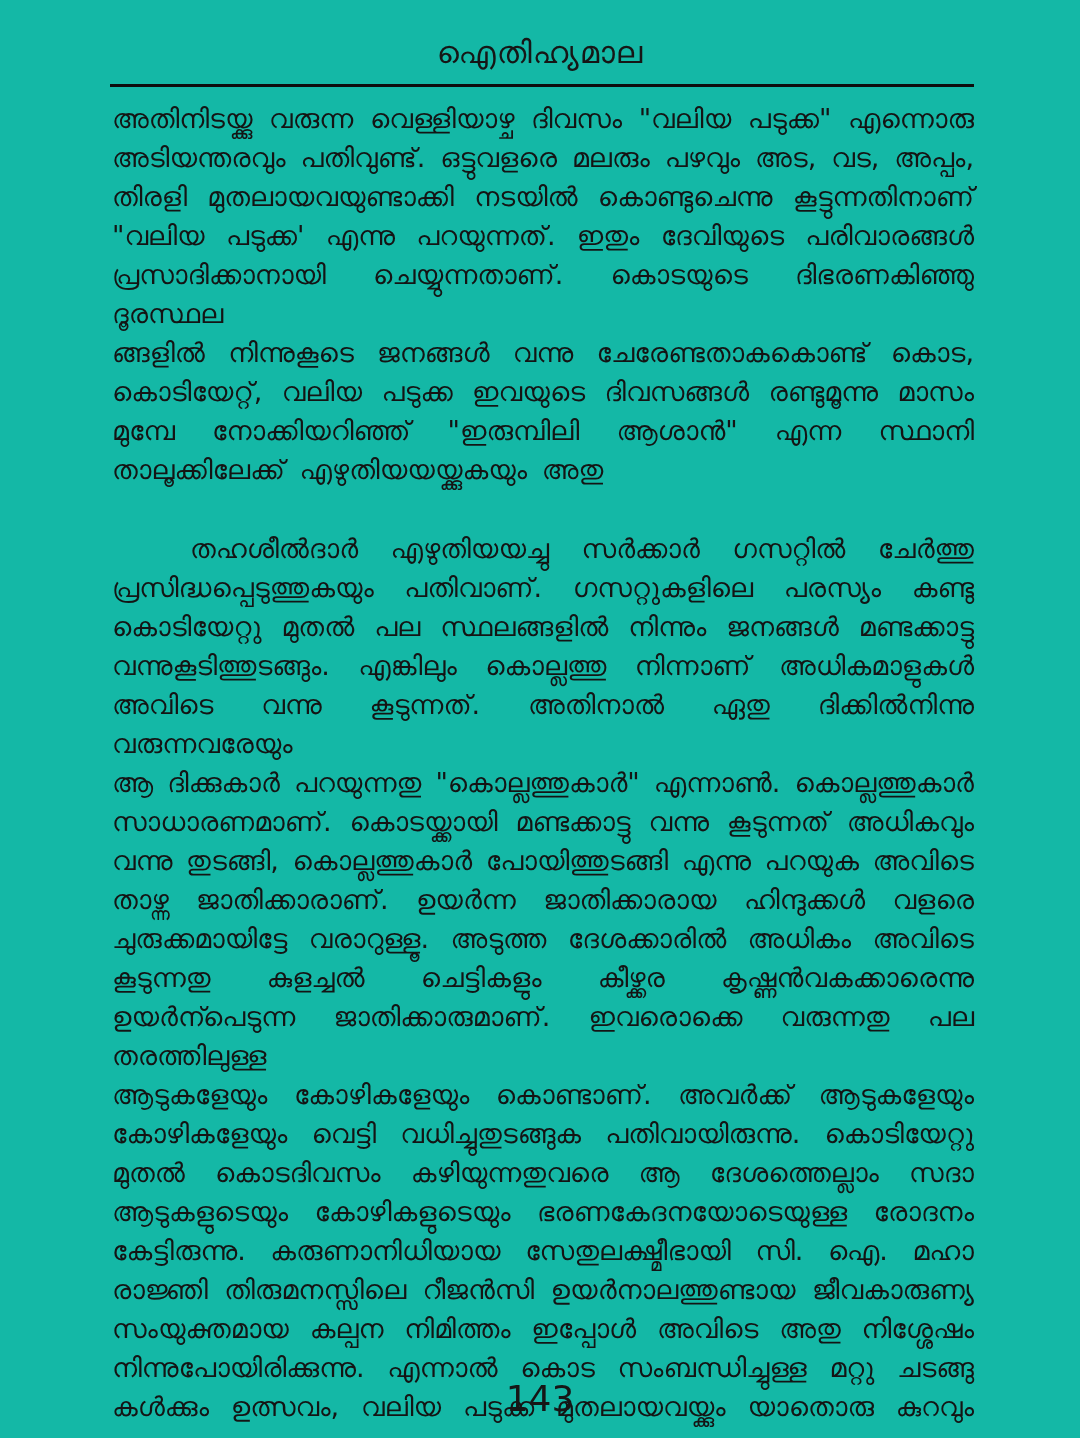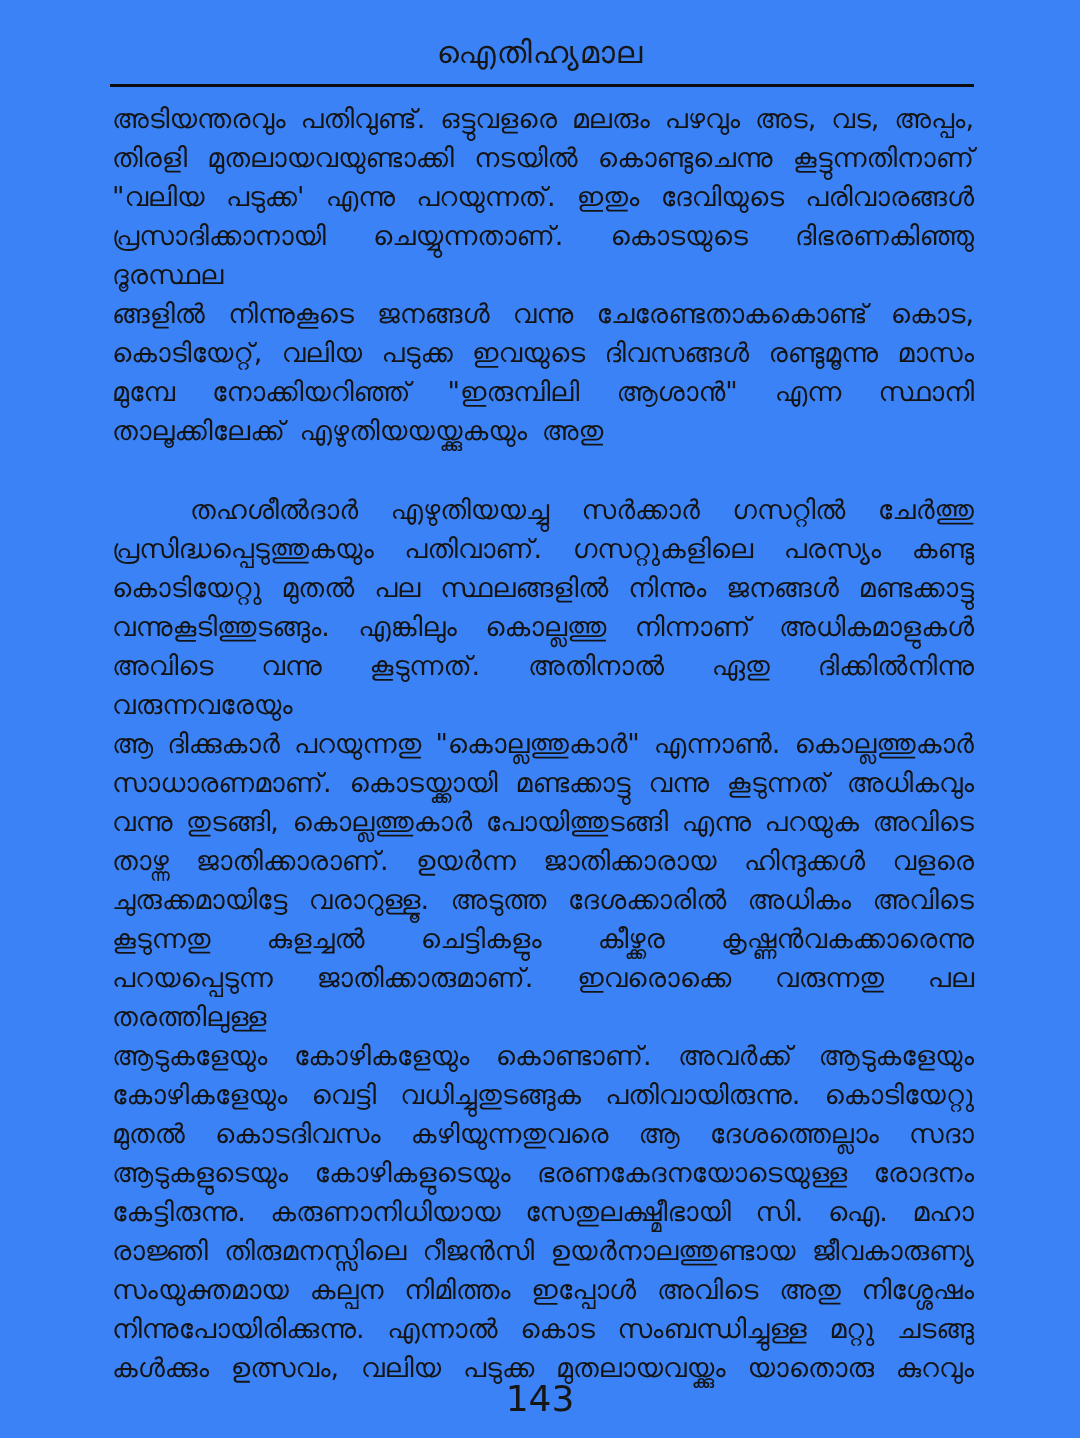--- a/index.html
+++ b/index.html
@@ -4,21 +4,21 @@
 <style>
   html, body {
     margin: 0;
     padding: 0;
     background: #ffffff;
   }
   .page {
     position: relative;
     width: 1080px;
     height: 1438px;
-    background: #3b82f6;
+    background: #14b8a6;
     color: #141414;
     font-family: "DejaVu Sans", sans-serif;
     overflow: hidden;
   }
   .book-title {
     position: absolute;
     top: 34px;
     left: 0;
     width: 100%;
     text-align: center;
@@ -74,20 +74,21 @@
 <body>
 
 <div class="page">
 
   <div class="book-title">ഐതിഹ്യമാല</div>
 
   <div class="header-rule"></div>
 
   <div class="text-block">
     <div class="paragraph">
+        <div class="line">അതിനിടയ്ക്കു വരുന്ന വെള്ളിയാഴ്ച ദിവസം "വലിയ പടുക്ക" എന്നൊരു</div>
         <div class="line">അടിയന്തരവും പതിവുണ്ട്. ഒട്ടുവളരെ മലരും പഴവും അട, വട, അപ്പം,</div>
         <div class="line">തിരളി മുതലായവയുണ്ടാക്കി നടയിൽ കൊണ്ടുചെന്നു കൂട്ടുന്നതിനാണ്</div>
         <div class="line">"വലിയ പടുക്ക' എന്നു പറയുന്നത്. ഇതും ദേവിയുടെ പരിവാരങ്ങൾ</div>
         <div class="line">പ്രസാദിക്കാനായി ചെയ്യുന്നതാണ്. കൊടയുടെ ദിഭരണകിഞ്ഞു ദൂരസ്ഥല</div>
         <div class="line">ങ്ങളിൽ നിന്നുകൂടെ ജനങ്ങൾ വന്നു ചേരേണ്ടതാകകൊണ്ട് കൊട,</div>
         <div class="line">കൊടിയേറ്റ്, വലിയ പടുക്ക ഇവയുടെ ദിവസങ്ങൾ രണ്ടുമൂന്നു മാസം</div>
         <div class="line">മുമ്പേ നോക്കിയറിഞ്ഞ് "ഇരുമ്പിലി ആശാൻ" എന്ന സ്ഥാനി</div>
         <div class="line no-justify">താലൂക്കിലേക്ക് എഴുതിയയയ്ക്കുകയും അതു</div>
       </div>
     <div class="paragraph">
@@ -95,21 +96,21 @@
         <div class="line">പ്രസിദ്ധപ്പെടുത്തുകയും പതിവാണ്. ഗസറ്റുകളിലെ പരസ്യം കണ്ടു</div>
         <div class="line">കൊടിയേറ്റു മുതൽ പല സ്ഥലങ്ങളിൽ നിന്നും ജനങ്ങൾ മണ്ടക്കാട്ടു</div>
         <div class="line">വന്നുകൂടിത്തുടങ്ങും. എങ്കിലും കൊല്ലത്തു നിന്നാണ് അധികമാളുകൾ</div>
         <div class="line">അവിടെ വന്നു കൂടുന്നത്. അതിനാൽ ഏതു ദിക്കിൽനിന്നു വരുന്നവരേയും</div>
         <div class="line">ആ ദിക്കുകാർ പറയുന്നതു "കൊല്ലത്തുകാർ" എന്നാൺ. കൊല്ലത്തുകാർ</div>
         <div class="line">സാധാരണമാണ്. കൊടയ്ക്കായി മണ്ടക്കാട്ടു വന്നു കൂടുന്നത് അധികവും</div>
         <div class="line">വന്നു തുടങ്ങി, കൊല്ലത്തുകാർ പോയിത്തുടങ്ങി എന്നു പറയുക അവിടെ</div>
         <div class="line">താഴ്ന്ന ജാതിക്കാരാണ്. ഉയർന്ന ജാതിക്കാരായ ഹിന്ദുക്കൾ വളരെ</div>
         <div class="line">ചുരുക്കമായിട്ടേ വരാറുള്ളൂ. അടുത്ത ദേശക്കാരിൽ അധികം അവിടെ</div>
         <div class="line">കൂടുന്നതു കുളച്ചൽ ചെട്ടികളും കീഴ്ക്കര കൃഷ്ണൻവകക്കാരെന്നു</div>
-        <div class="line">പറയപ്പെടുന്ന ജാതിക്കാരുമാണ്. ഇവരൊക്കെ വരുന്നതു പല തരത്തിലുള്ള</div>
+        <div class="line">ഉയർന്പെടുന്ന ജാതിക്കാരുമാണ്. ഇവരൊക്കെ വരുന്നതു പല തരത്തിലുള്ള</div>
         <div class="line">ആടുകളേയും കോഴികളേയും കൊണ്ടാണ്. അവർക്ക് ആടുകളേയും</div>
         <div class="line">കോഴികളേയും വെട്ടി വധിച്ചുതുടങ്ങുക പതിവായിരുന്നു. കൊടിയേറ്റു</div>
         <div class="line">മുതൽ കൊടദിവസം കഴിയുന്നതുവരെ ആ ദേശത്തെല്ലാം സദാ</div>
         <div class="line">ആടുകളുടെയും കോഴികളുടെയും ഭരണകേദനയോടെയുള്ള രോദനം</div>
         <div class="line">കേട്ടിരുന്നു. കരുണാനിധിയായ സേതുലക്ഷ്മീഭായി സി. ഐ. മഹാ</div>
         <div class="line">രാജ്ഞി തിരുമനസ്സിലെ റീജൻസി ഉയർനാലത്തുണ്ടായ ജീവകാരുണ്യ</div>
         <div class="line">സംയുക്തമായ കല്പന നിമിത്തം ഇപ്പോൾ അവിടെ അതു നിശ്ശേഷം</div>
         <div class="line">നിന്നുപോയിരിക്കുന്നു. എന്നാൽ കൊട സംബന്ധിച്ചുള്ള മറ്റു ചടങ്ങു</div>
         <div class="line">കൾക്കും ഉത്സവം, വലിയ പടുക്ക മുതലായവയ്ക്കും യാതൊരു കുറവും</div>
       </div>

